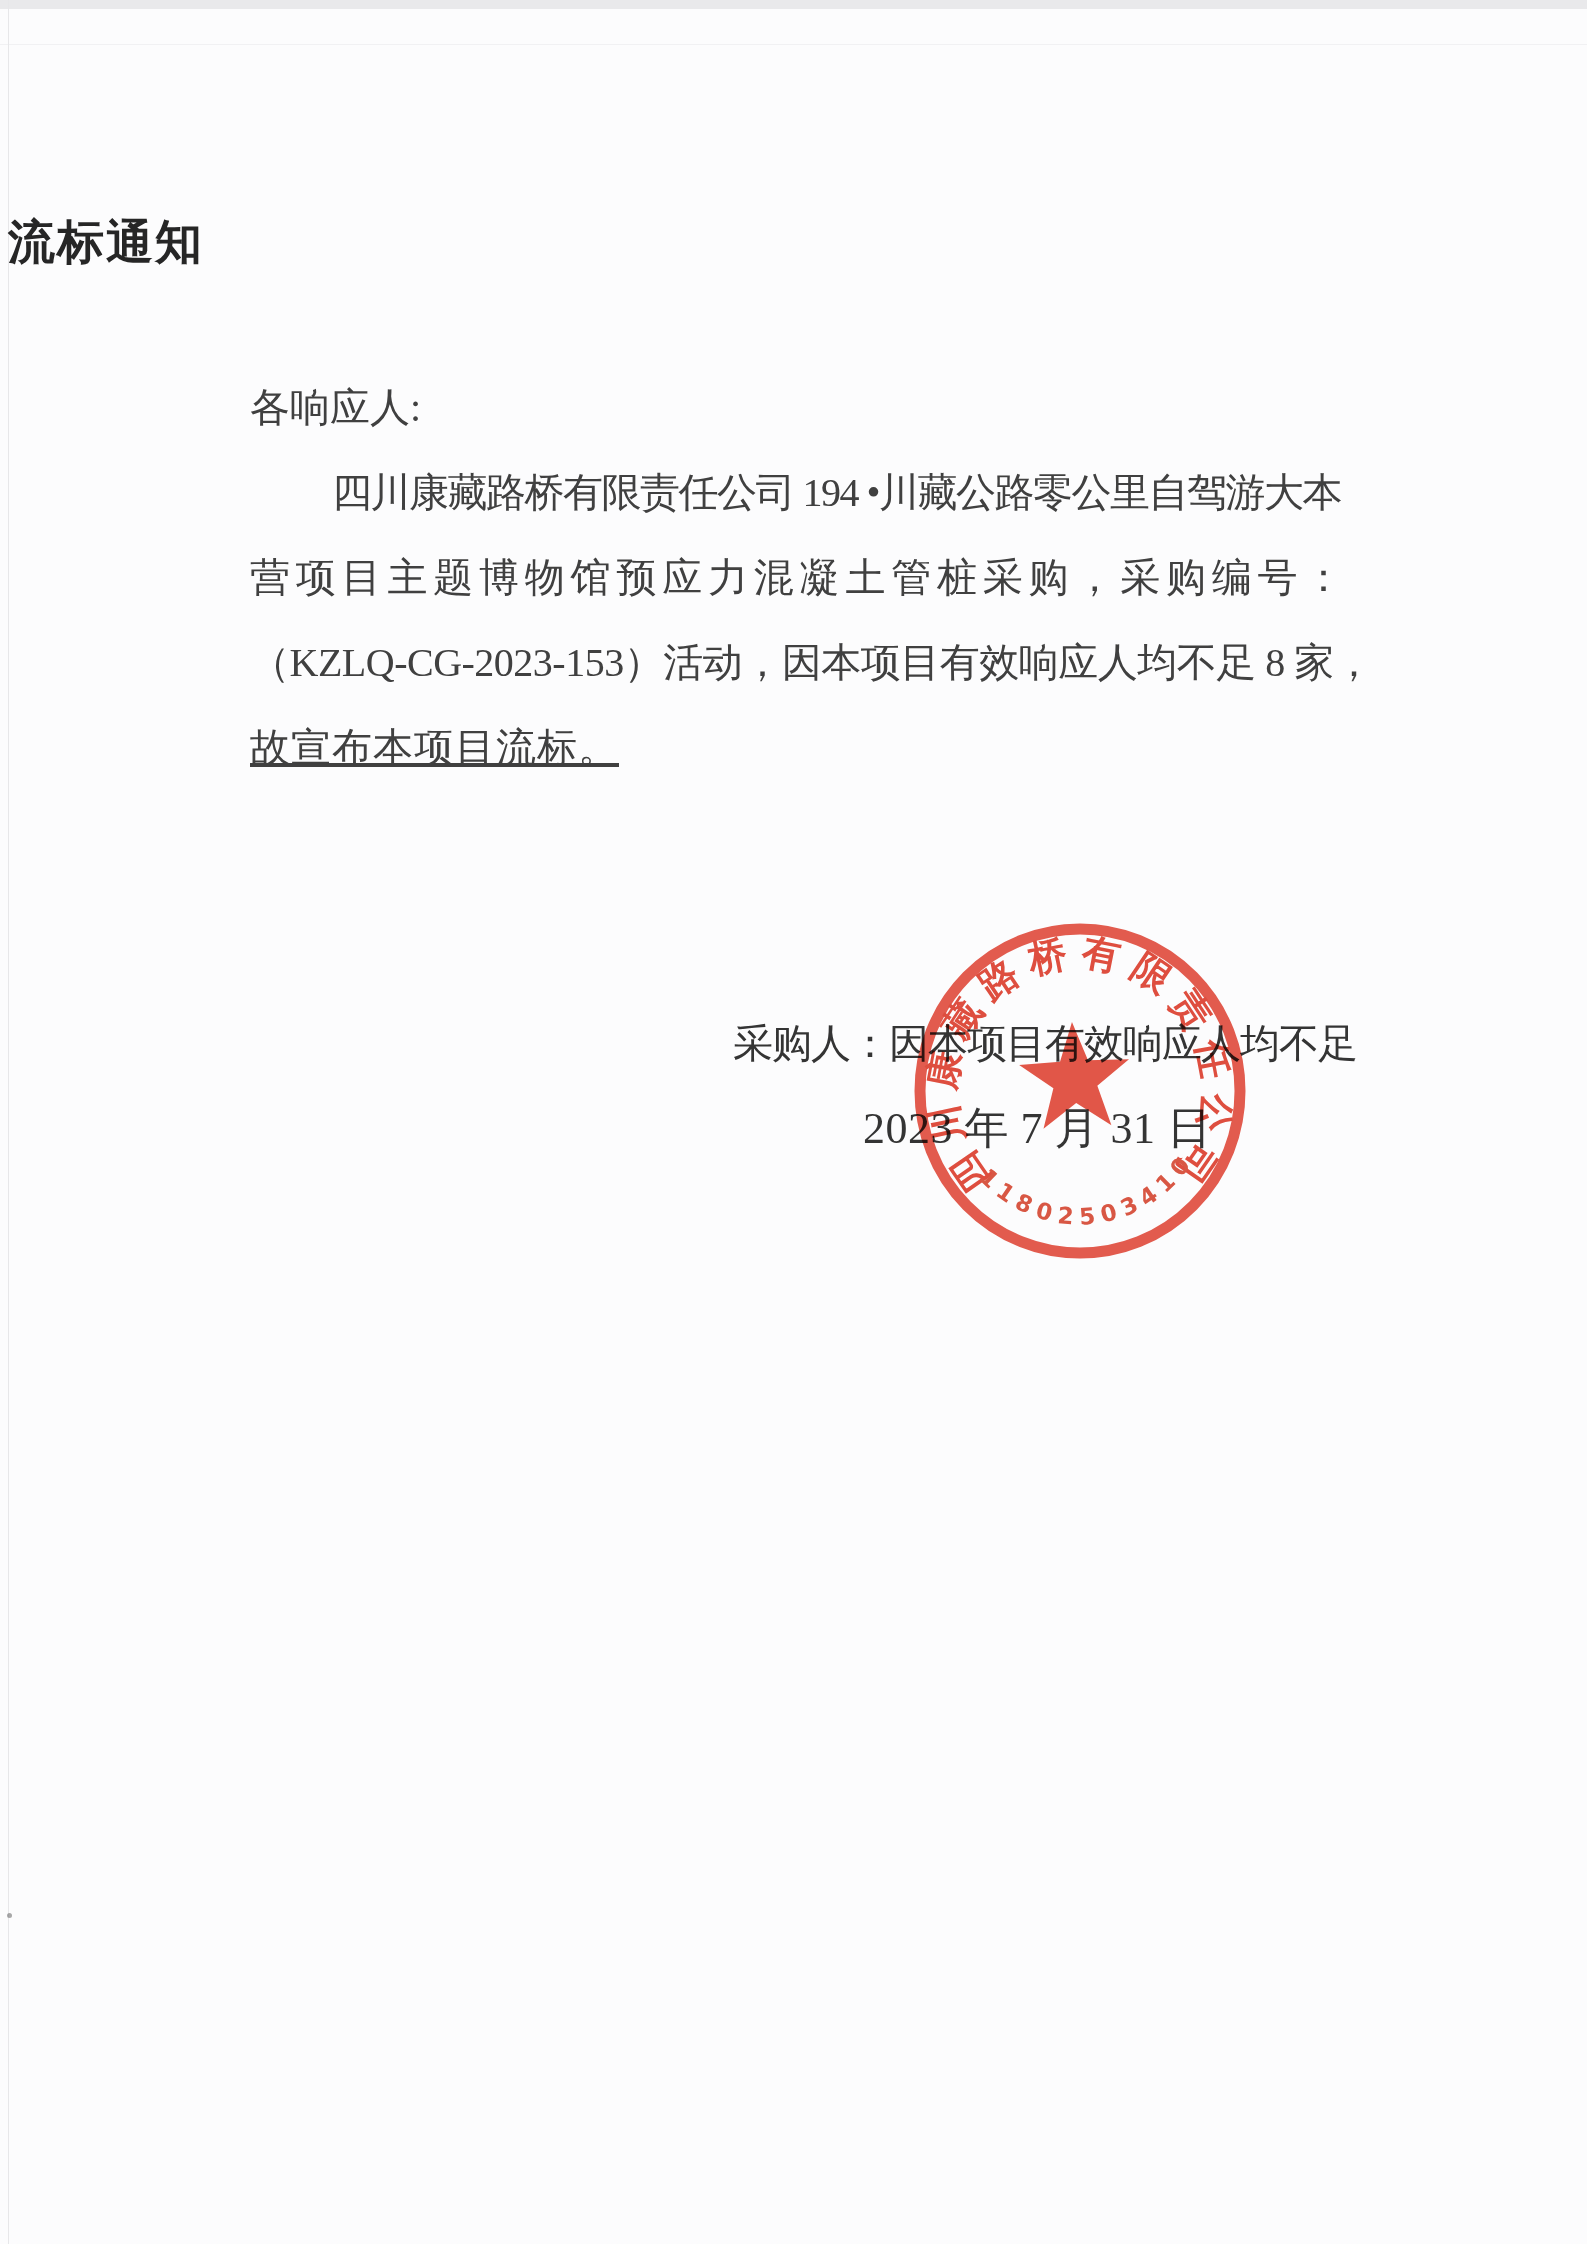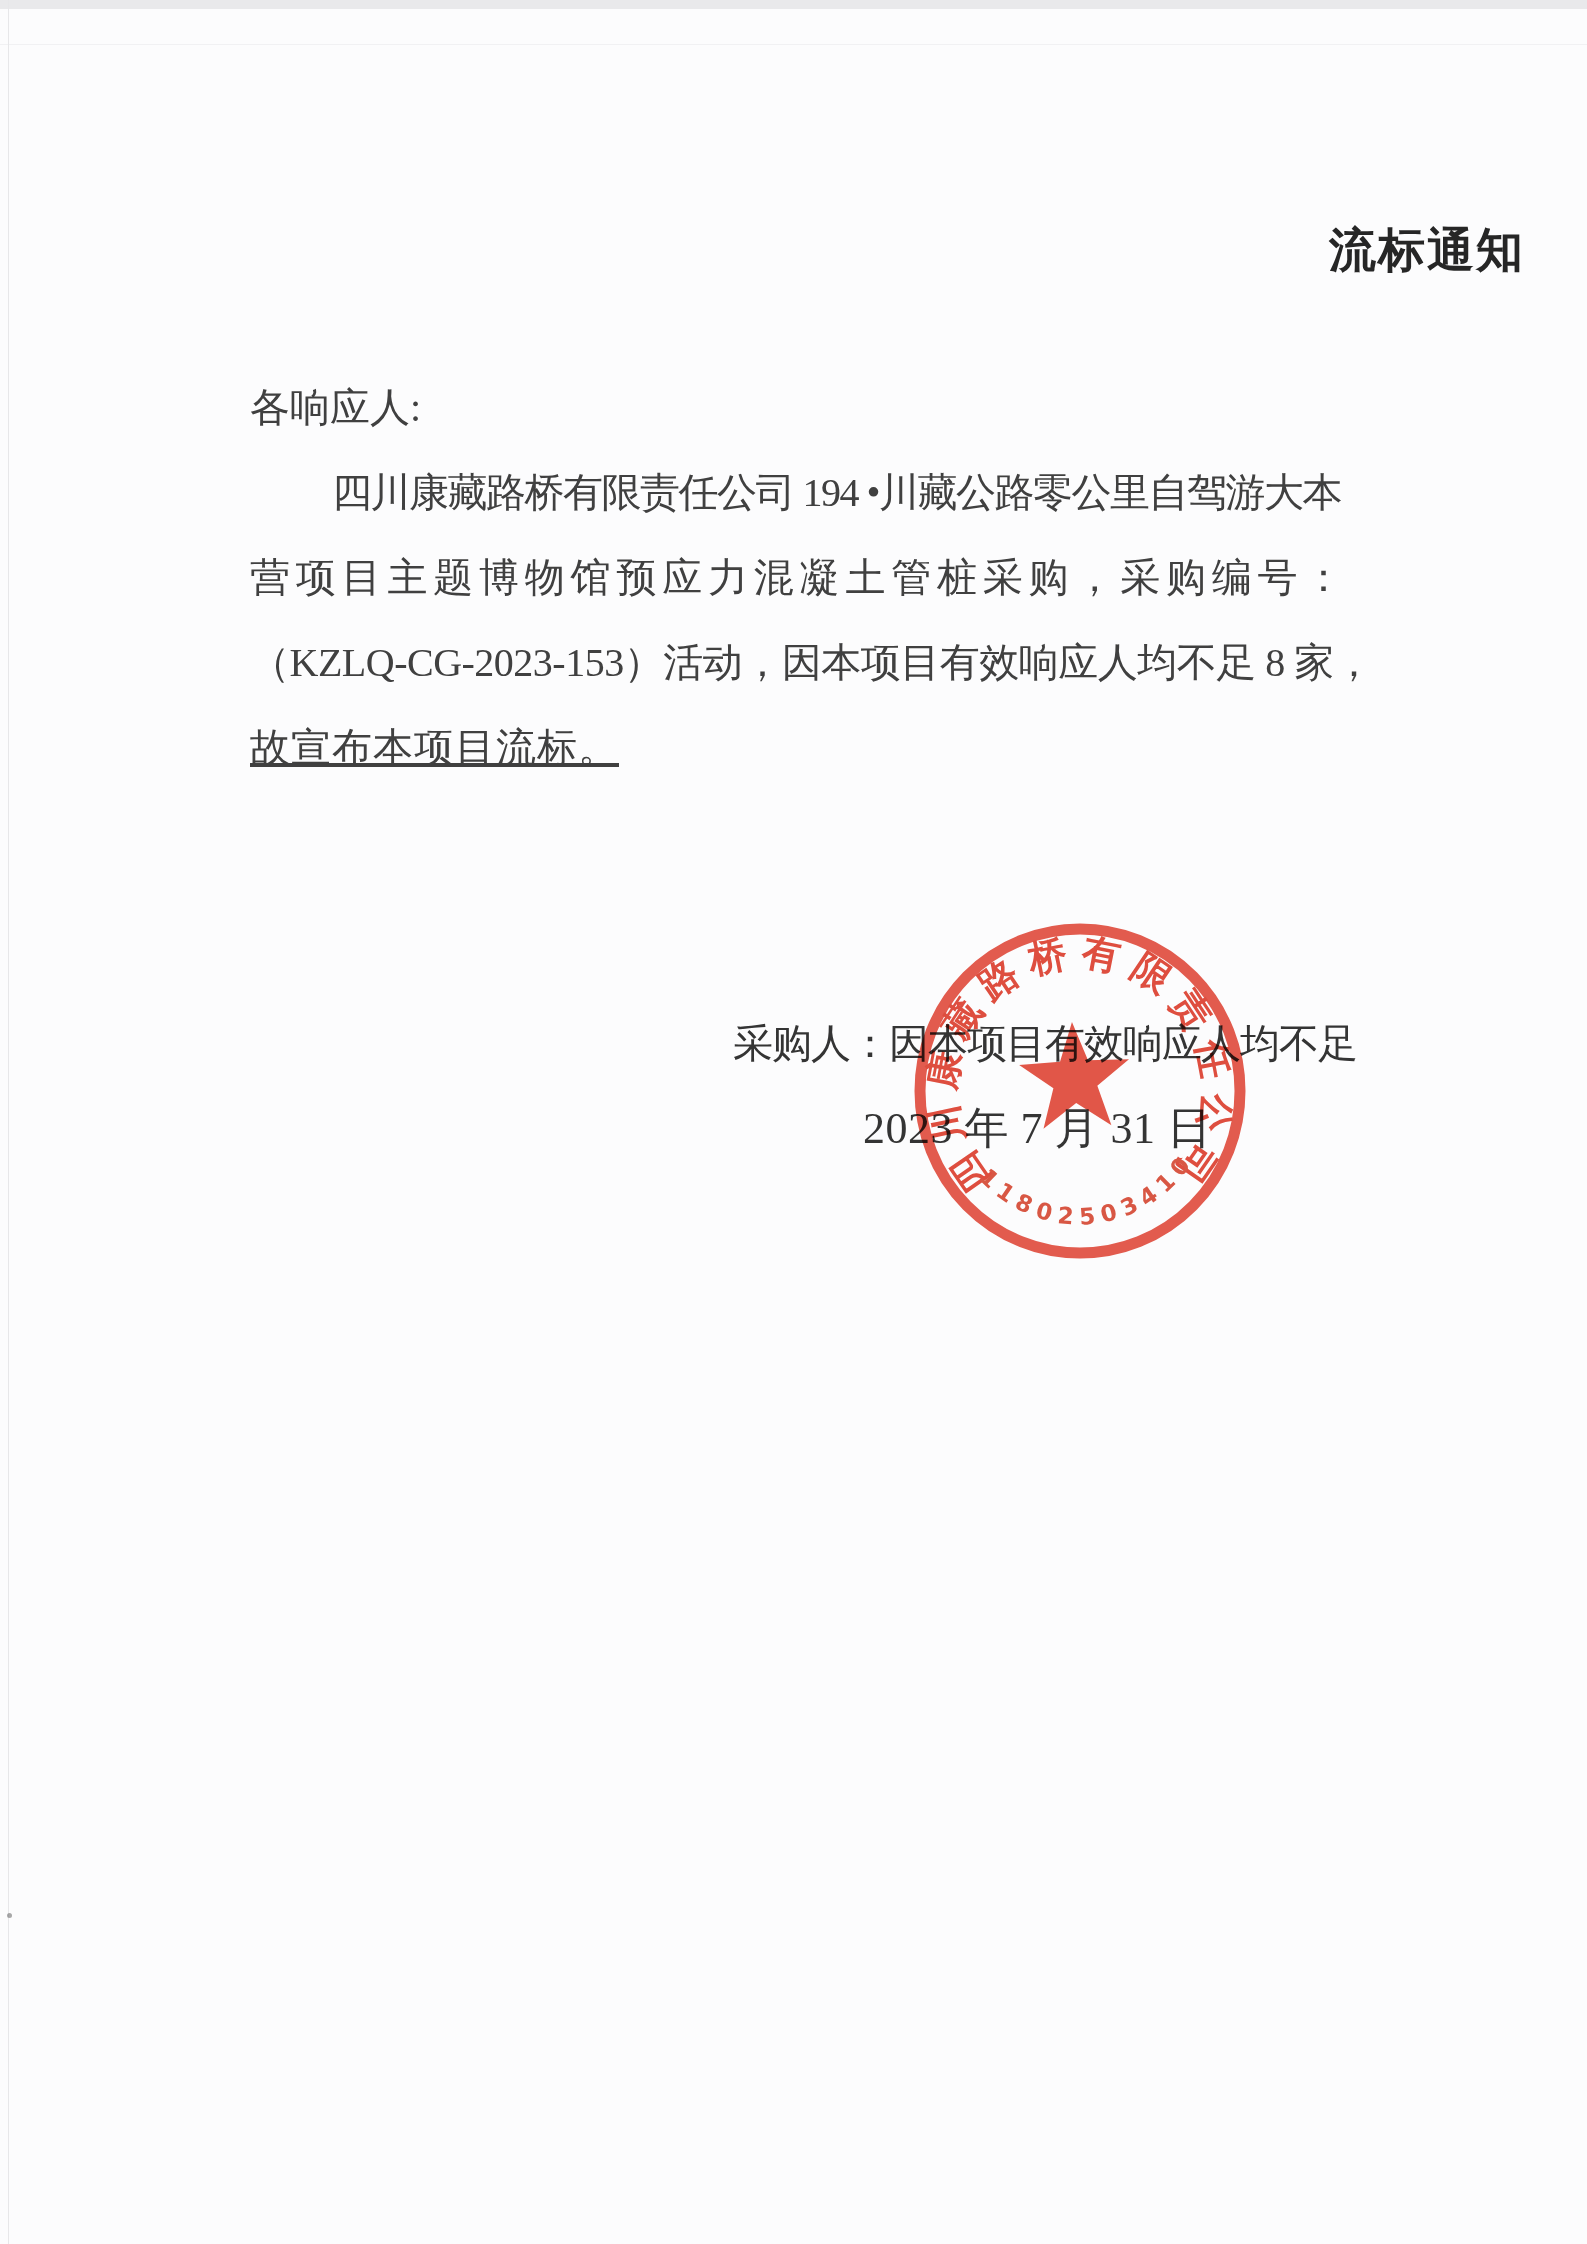--- a/index.html
+++ b/index.html
@@ -11,22 +11,22 @@
     font-family:"Liberation Serif","DejaVu Serif",serif;
     color:#333333;
   }
   
   .top-band{position:absolute;left:0;top:0;width:1587px;height:9px;background:#e9e9eb;}
   .seam{position:absolute;left:0;top:44px;width:1587px;height:1px;background:#f1f1f3;}
   .left-line{position:absolute;left:8px;top:0;width:1px;height:2244px;background:#e7e7e9;}
   .dot{position:absolute;left:7px;top:1913px;width:5px;height:5px;border-radius:50%;background:#6f6f6f;opacity:.6;}
 
   .title{
-    position:absolute;left:0;right:46px;top:203px;margin:16px;
-    text-align:right;
+    position:absolute;left:0;right:46px;top:203px;margin:8px;
+    text-align:left;
     font-size:47px;font-weight:bold;color:#262626;
     letter-spacing:2px;
   }
   .body-block{
     position:absolute;left:250px;top:365px;width:1100px;
     font-size:40px;line-height:85px;color:#404040;
   }
   .line{white-space:nowrap;height:85px;}
   .l0{text-indent:82px;letter-spacing:-1.5px;}
   .l1{letter-spacing:5.8px;font-family:Liberation Serif, serif;}

